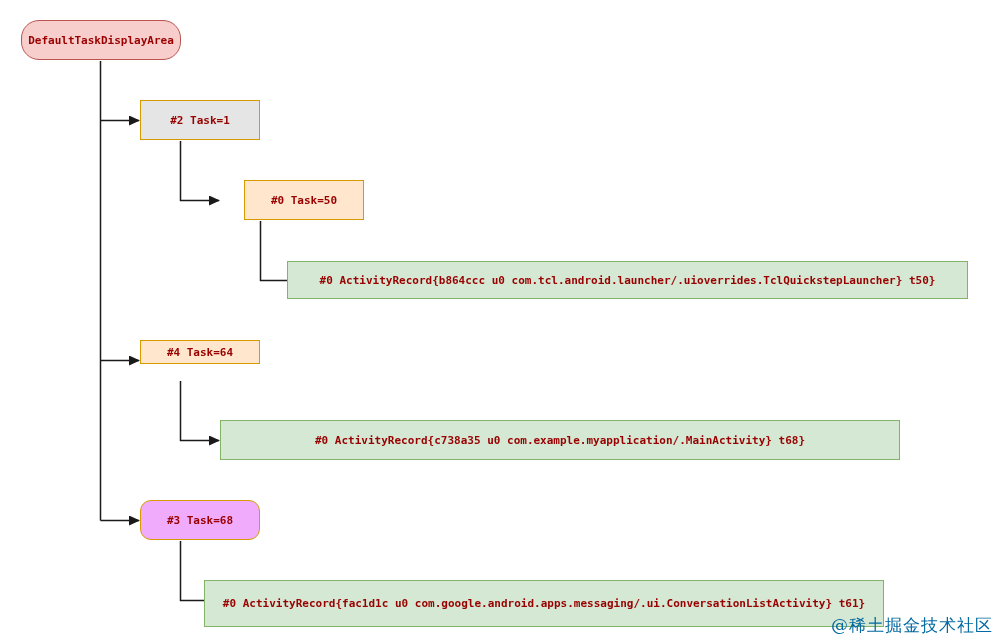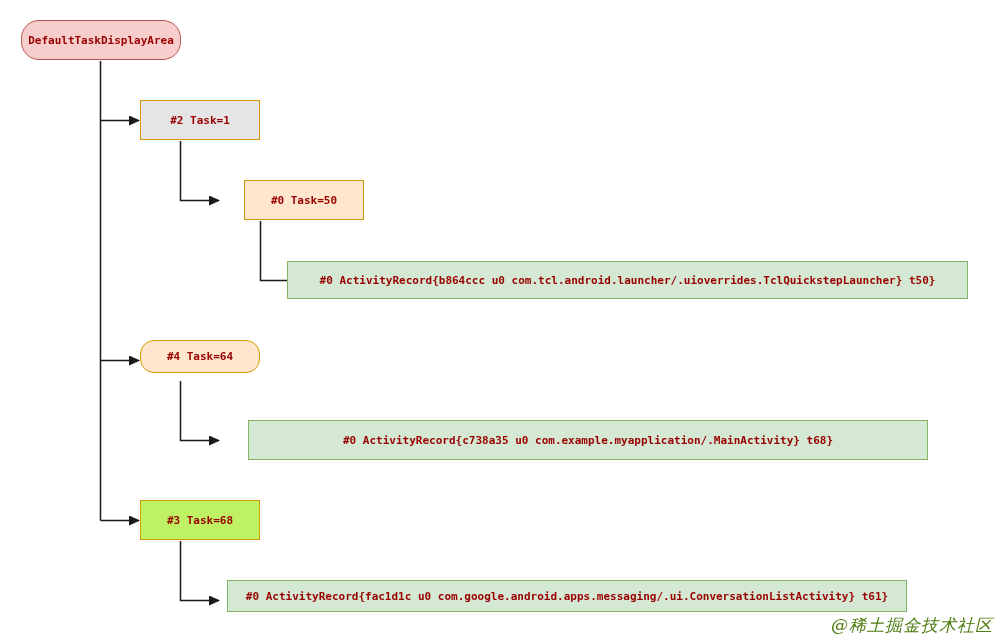--- a/index.html
+++ b/index.html
@@ -61,23 +61,23 @@
   </svg>
 
   <div class="node" style="left: 21px; top: 20px; width: 160px; height: 40px; background-color: rgb(248, 206, 204); border-color: rgb(184, 84, 80); border-radius: 18px;">DefaultTaskDisplayArea</div>
 
   <div class="node" style="left: 140px; top: 100px; width: 120px; height: 40px; background-color: #e5e5e5; border-color: rgb(215, 155, 0);">#2 Task=1</div>
 
   <div class="node" style="left: 220px; top: 180px; width: 120px; height: 40px; background-color: rgb(255, 230, 204); border-color: rgb(215, 155, 0); margin-left: 24px;">#0 Task=50</div>
 
   <div class="node" style="left: 287px; top: 261px; width: 681px; height: 38px; background-color: rgb(213, 232, 212); border-color: rgb(130, 179, 102);">#0 ActivityRecord{b864ccc u0 com.tcl.android.launcher/.uioverrides.TclQuickstepLauncher} t50}</div>
 
-  <div class="node" style="left: 140px; top: 340px; width: 120px; height: 33px; background-color: rgb(255, 230, 204); border-color: rgb(215, 155, 0); border-radius: 14px;">#4 Task=64</div>
+  <div class="node" style="left: 140px; top: 340px; width: 120px; height: 24px; background-color: rgb(255, 230, 204); border-color: rgb(215, 155, 0);">#4 Task=64</div>
 
-  <div class="node" style="left: 220px; top: 420px; width: 680px; height: 40px; background-color: rgb(213, 232, 212); border-color: rgb(130, 179, 102); margin-left: 28px;">#0 ActivityRecord{c738a35 u0 com.example.myapplication/.MainActivity} t68}</div>
+  <div class="node" style="left: 220px; top: 420px; width: 680px; height: 40px; background-color: rgb(213, 232, 212); border-color: rgb(130, 179, 102);">#0 ActivityRecord{c738a35 u0 com.example.myapplication/.MainActivity} t68}</div>
 
-  <div class="node" style="left: 140px; top: 500px; width: 120px; height: 40px; background-color: #bef264; border-color: rgb(215, 155, 0);">#3 Task=68</div>
+  <div class="node" style="left: 140px; top: 500px; width: 120px; height: 40px; background-color: #f0abfc; border-color: rgb(215, 155, 0); border-radius: 11px;">#3 Task=68</div>
 
-  <div class="node" style="left: 227px; top: 580px; width: 680px; height: 32px; background-color: rgb(213, 232, 212); border-color: rgb(130, 179, 102);">#0 ActivityRecord{fac1d1c u0 com.google.android.apps.messaging/.ui.ConversationListActivity} t61}</div>
+  <div class="node" style="left: 204px; top: 580px; width: 680px; height: 47px; background-color: rgb(213, 232, 212); border-color: rgb(130, 179, 102);">#0 ActivityRecord{fac1d1c u0 com.google.android.apps.messaging/.ui.ConversationListActivity} t61}</div>
 
-  <div class="watermark" style="color: #4d7c0f; font-style: italic;">@稀土掘金技术社区</div>
+  <div class="watermark" style="color: #0369a1;">@稀土掘金技术社区</div>
 
 </div>
 
 </body></html>

